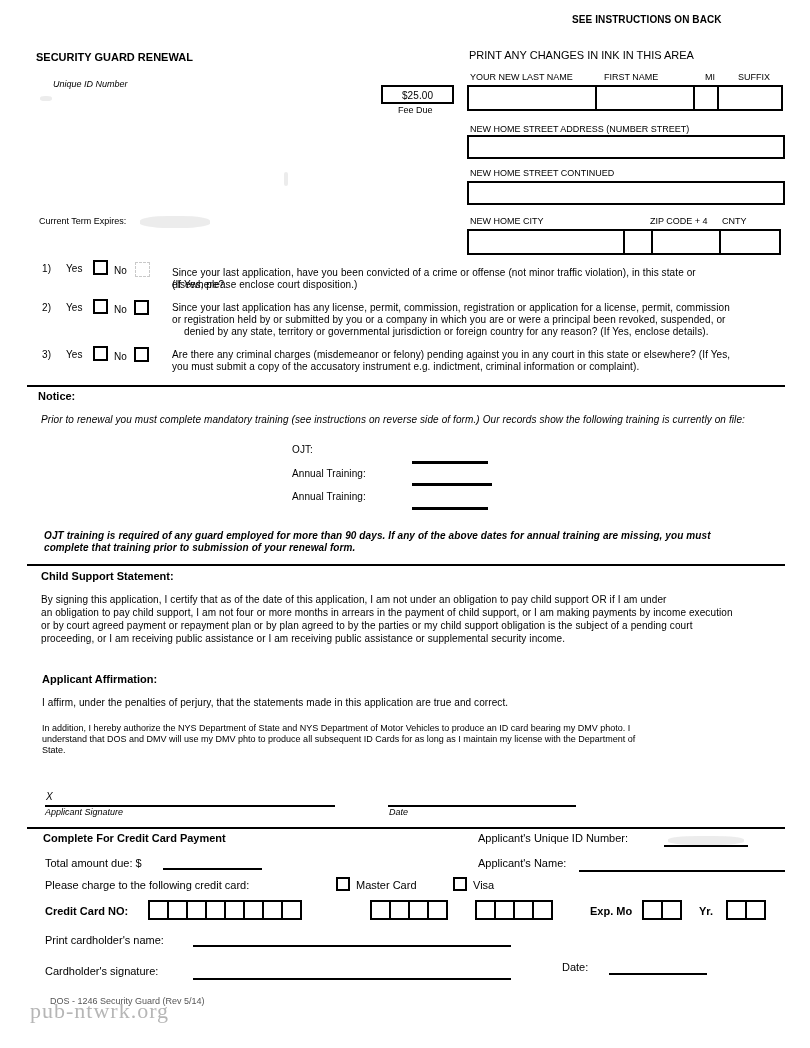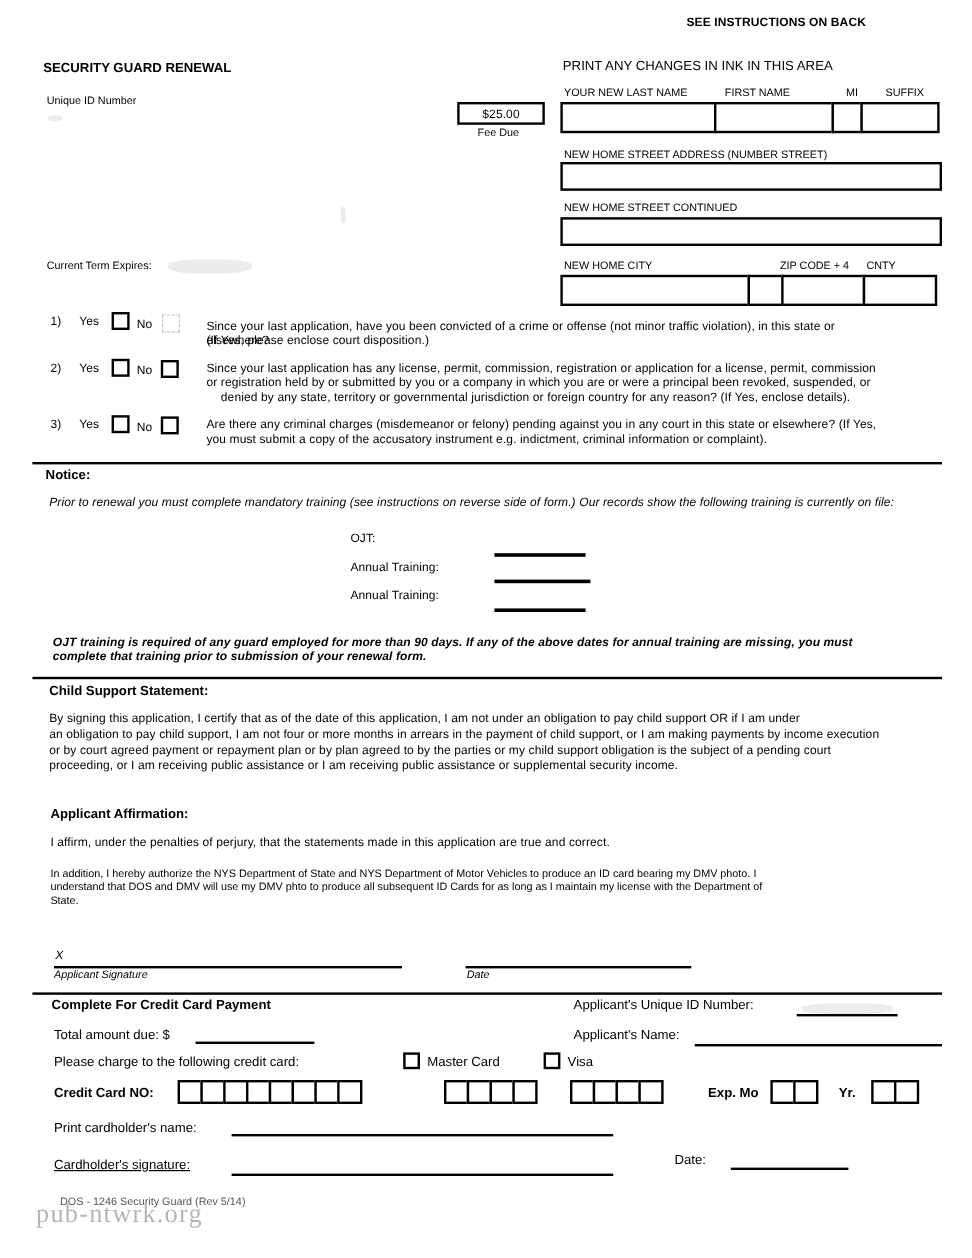--- a/index.html
+++ b/index.html
@@ -101,21 +101,21 @@
 <body>
 
 <div id="page">
 
   <div class="abs t11 bold" style="left:36px; top:23px;margin-top:28px;">SECURITY GUARD RENEWAL</div>
 
   <div class="abs t bold" style="left:572px; top:14px;">SEE INSTRUCTIONS ON BACK</div>
 
   <div class="abs t11" style="left:469px; top:49px;">PRINT ANY CHANGES IN INK IN  THIS AREA</div>
 
-  <div class="abs t9" style="left:39px; top:79px;">Unique ID Number</div>
+  <div class="abs t9" style="left:53px; top:79px;font-style:italic;">Unique ID Number</div>
   <div class="abs smudge" style="left:40px; top:96px; width:12px; height:5px;"></div>
 
   <div class="abs smudge" style="left:284px; top:172px; width:4px; height:14px; border-radius:2px;"></div>
 
   <div class="abs t9" style="left:39px; top:216px;">Current Term Expires:</div>
   <div class="abs smudge" style="left:140px; top:216px; width:70px; height:12px;"></div>
 
   <div class="abs box" style="left:381px; top:85px; width:73px; height:19px;">
     <div class="t" style="text-align:center; line-height:17px;">$25.00</div>
   </div>
@@ -272,21 +272,21 @@
 
   <div class="abs t11 bold" style="left:699px; top:905px;">Yr.</div>
   <div class="abs ccgroup" style="left:726px; top:900px;">
     <div class="ccbox"></div>
     <div class="ccbox"></div>
   </div>
 
   <div class="abs t11" style="left:45px; top:934px;">Print cardholder's name:</div>
   <div class="abs uline" style="left:193px; top:945px; width:318px;"></div>
 
-  <div class="abs t11" style="left:45px; top:965px;text-decoration:underline;">Cardholder's signature:</div>
+  <div class="abs t11" style="left:45px; top:965px;">Cardholder's signature:</div>
   <div class="abs uline" style="left:193px; top:978px; width:318px;"></div>
 
   <div class="abs t11" style="left:562px; top:961px;">Date:</div>
   <div class="abs uline" style="left:609px; top:973px; width:98px;"></div>
 
   <div class="abs t9" style="left:50px; top:996px; color:#555;">DOS - 1246 Security Guard (Rev 5/14)</div>
 
   <div class="abs" id="watermark" style="left:30px; top:998px;">pub-ntwrk.org</div>
 
 </div>

